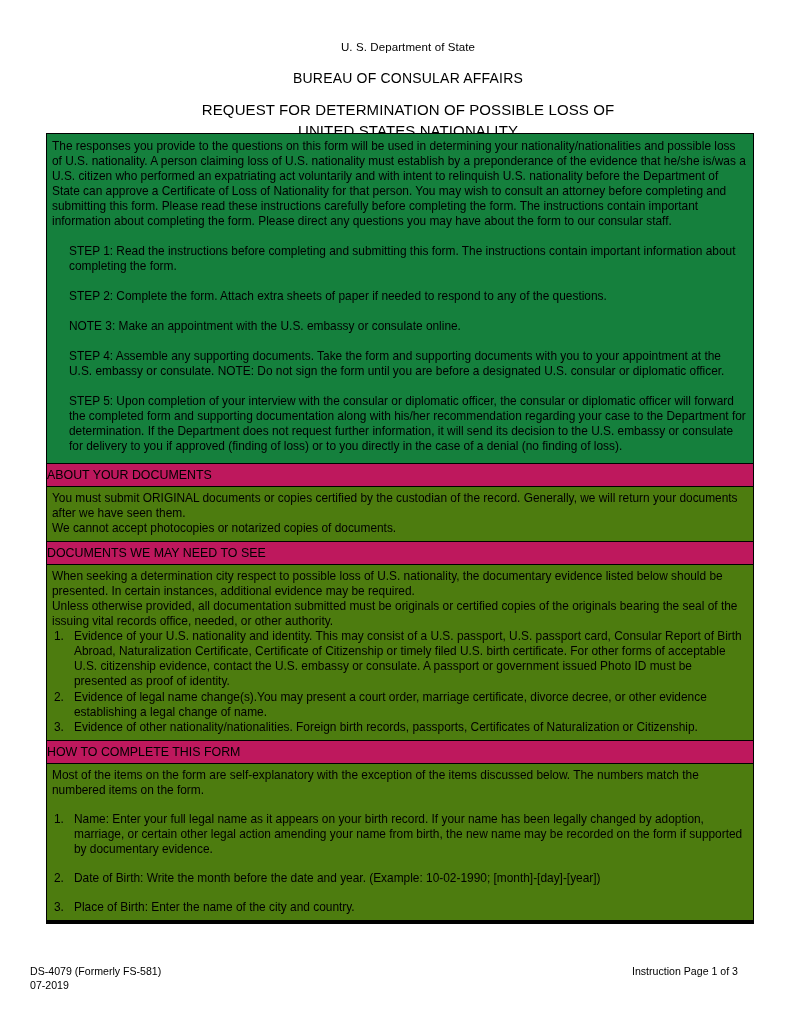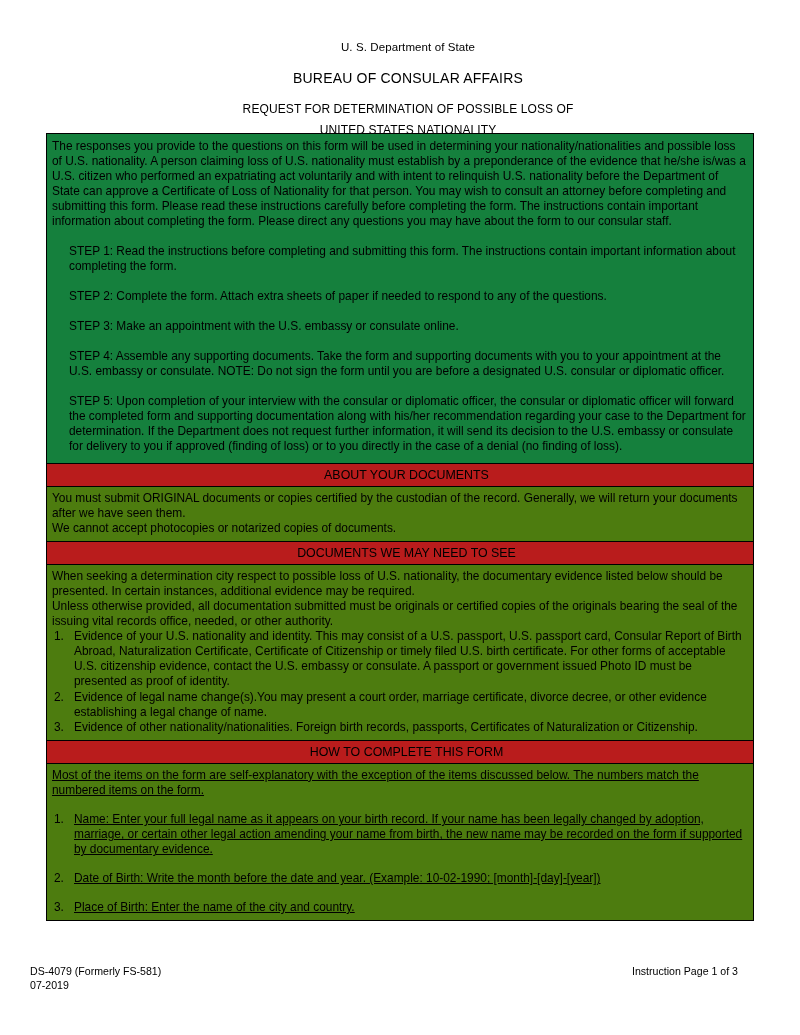--- a/index.html
+++ b/index.html
@@ -33,21 +33,21 @@
     line-height: 15px;
     letter-spacing: 0.1px;
   }
   .bureau-line {
     font-size: 14px;
     line-height: 18px;
     margin-top: 14px;
     letter-spacing: 0.2px;
   }
   .form-title {
-    font-size: 12px;
+    font-size: 15px;
     line-height: 21px;
     margin-top: 12px;
     letter-spacing: 0.1px;
   }
 
   
   .frame {
     position: absolute;
     left: 46px;
     top: 133px;
@@ -73,37 +73,36 @@
     padding-left: 17px;
   }
   .intro-box p.step.first {
     margin-top: 14px;
   }
 
   .section-head {
     border: 1px solid #000;
     border-bottom: none;
     box-sizing: border-box;
-    text-align: center;
+    text-align: left;
     font-size: 12.4px;
     line-height: 14px;
-    padding: 4px 0 4px 13px;
-    background: #b91c1c;
+    padding: 4px 0 4px 0;
+    background: #be185d;
   }
 
   .section-body {
     border: 1px solid #000;
     border-bottom: none;
     box-sizing: border-box;
     background: #4d7c0f;
     padding: 4px 7px 5px 5px;
   }
   .section-body.last {
-    border-bottom: 1px solid #000000;
-    text-decoration: underline;
+    border-bottom: 4px solid #000000;
   }
   .section-body p {
     margin: 0;
     font-size: 11.9px;
     line-height: 15.1px;
   }
 
   ol.num-list {
     margin: 0;
     padding: 0;
@@ -157,21 +156,21 @@
       <div>UNITED STATES NATIONALITY</div>
     </div>
   </div>
 
   <div class="frame">
 
     <div class="intro-box">
       <p>The responses you provide to the questions on this form will be used in determining your nationality/nationalities and possible loss of U.S. nationality.  A person claiming loss of U.S. nationality must establish by a preponderance of the evidence that he/she is/was a U.S. citizen who performed an expatriating act voluntarily and with intent to relinquish U.S. nationality before the Department of State can approve a Certificate of Loss of Nationality for that person. You may wish to consult an attorney before completing and submitting this form. Please read these instructions carefully before completing the form. The instructions contain important information about completing the form. Please direct any questions you may have about the form to our consular staff.</p>
       <p class="step first"> STEP 1:  Read the instructions before completing and submitting this form. The instructions contain important information about completing the form.</p>
       <p class="step">STEP 2:  Complete the form. Attach extra sheets of paper if needed to respond to any of the questions.</p>
-      <p class="step">STEP 3:  Make an appointment with the U.S. embassy or consulate online.</p>
+      <p class="step">NOTE 3:  Make an appointment with the U.S. embassy or consulate online.</p>
       <p class="step">STEP 4: Assemble any supporting documents. Take the form and supporting documents with you to your appointment at the U.S. embassy or consulate.  NOTE: Do not sign the form until you are before a designated U.S. consular or diplomatic officer.</p>
       <p class="step">STEP 5:  Upon completion of your interview with the consular or diplomatic officer, the consular or diplomatic officer will forward the completed form and supporting documentation along with his/her recommendation regarding your case to the Department for determination.  If the Department does not request further information, it will send its decision to the U.S. embassy or consulate for delivery to you if approved (finding of loss) or to you directly in the case of a denial (no finding of loss).</p>
     </div>
 
     <div class="section-head">ABOUT YOUR DOCUMENTS</div>
     <div class="section-body">
       <p>You must submit ORIGINAL documents or copies certified by the custodian of the record. Generally, we will return your documents after we have seen them.</p>
       <p>We cannot accept photocopies or notarized copies of documents.</p>
     </div>
 

